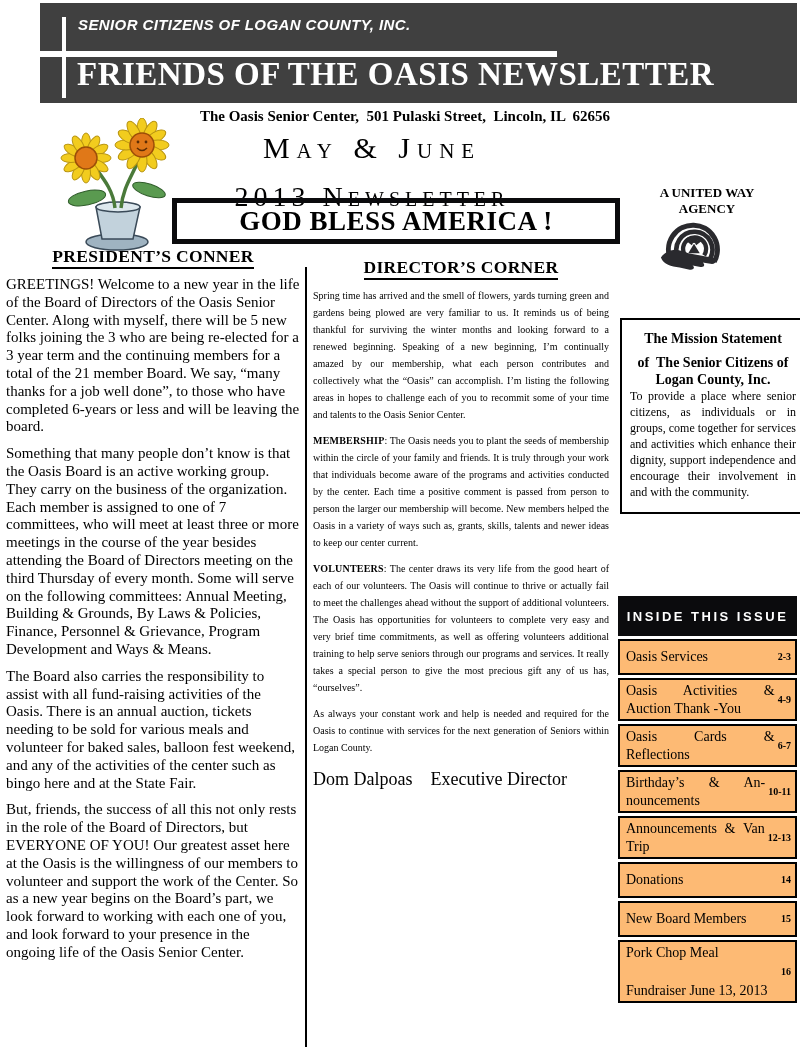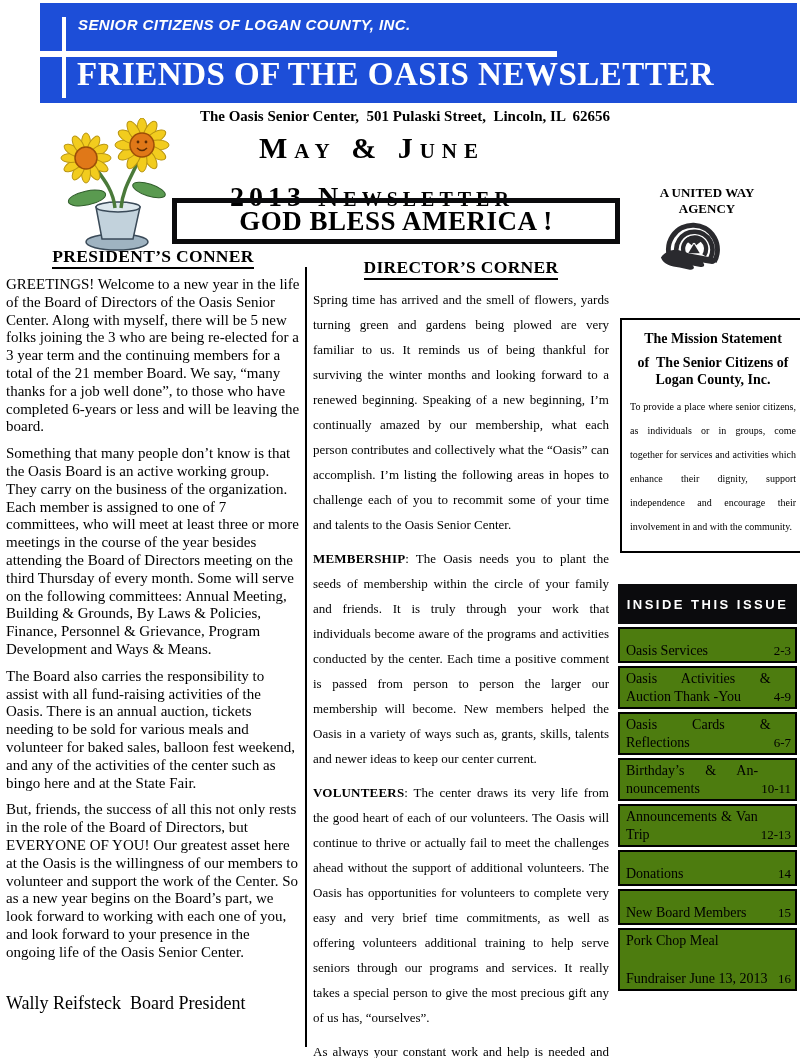--- a/index.html
+++ b/index.html
@@ -1,34 +1,34 @@
 <!DOCTYPE html>
 <html><head>
 <meta charset="utf-8">
 <style>
   * { margin:0; padding:0; box-sizing:border-box; }
   html,body { background:#fff; }
   body { width:800px; height:1058px; font-family:"Liberation Serif","DejaVu Serif",serif; color:#000; }
   .page { position:relative; width:800px; height:1058px; background:#fff; overflow:hidden; }
 
   
-  .banner { position:absolute; left:40px; top:3px; width:757px; height:100px; background:#1d4ed8; }
+  .banner { position:absolute; left:40px; top:3px; width:757px; height:100px; background:#404040; }
   .banner-org { position:absolute; left:38px; top:13px; font-family:"Liberation Sans",sans-serif;
                 font-style:italic; font-weight:bold; font-size:15px; color:#fff; letter-spacing:.4px; white-space:nowrap; }
   .banner-hline { position:absolute; left:0; top:48px; width:517px; height:6px; background:#fff; }
   .banner-vline { position:absolute; left:22px; top:14px; width:4px; height:81px; background:#fff; }
   .banner-title { position:absolute; left:37px; top:53px; font-size:33px; font-weight:bold; color:#fff;
                   letter-spacing:.5px; white-space:nowrap; }
 
   .address { position:absolute; left:0; top:108px; width:810px; text-align:center; font-weight:bold;
              font-size:15px; white-space:pre-wrap; }
 
   
   .issue-date { position:absolute; left:180px; top:131px; width:384px; text-align:center;
-                font-weight:bold; font-variant:small-caps; }
+                font-weight:normal; font-variant:small-caps; }
   .issue-l1 { font-size:30px; letter-spacing:7px; }
   .issue-l2 { font-size:28px; letter-spacing:5px; margin-top:16px; }
 
   
   .god-box { position:absolute; left:172px; top:198px; width:448px; height:46px; border:5px solid #0b0b0d;
              display:flex; align-items:center; justify-content:center; font-weight:bold; font-size:27px;
              letter-spacing:.5px; white-space:pre-wrap; }
 
   
   .uw-text { position:absolute; left:628px; top:185px; width:158px; text-align:center; font-weight:bold;
@@ -44,40 +44,40 @@
                       border-bottom:2.5px solid #000; padding-bottom:0; }
 
   .col-president { position:absolute; left:6px; top:246px; width:294px; }
   .col-president p { font-size:15px; line-height:17.8px; margin-bottom:9px; }
   .signoff { font-size:18px; white-space:pre-wrap;font-family:Liberation Serif, serif; }
   .president-signoff { margin-top:32px; }
 
   .divider { position:absolute; left:305px; top:267px; width:2px; height:780px; background:#000; }
 
   .col-director { position:absolute; left:313px; top:257px; width:296px; }
-  .col-director p { font-size:13px; line-height:25px; margin-bottom:9px; text-align:justify; }
+  .col-director p { font-size:10px; line-height:17px; margin-bottom:9px; text-align:justify; }
   .col-director p b { letter-spacing:.2px; }
   .director-signoff { margin-top:13px; }
 
   
   .mission { position:absolute; left:620px; top:318px; width:186px; border:2px solid #000;
              padding:10px 8px 12px; }
   .mission-h { text-align:center; font-weight:bold; font-size:14px; line-height:17px; white-space:pre-wrap; }
   .mission-h1 { margin-bottom:7px; }
-  .mission-body { margin-top:7px; font-size:10px; line-height:24px; text-align:justify; }
-
-  
-  .inside { position:absolute; left:618px; top:584px; width:179px; }
+  .mission-body { margin-top:0; font-size:12px; line-height:16px; text-align:justify; }
+
+  
+  .inside { position:absolute; left:618px; top:596px; width:179px; }
   .inside-header { background:#0b0b0d; color:#fff; font-family:"Liberation Sans",sans-serif; font-weight:bold;
                    font-size:13px; letter-spacing:2.5px; text-align:center; padding:13px 0 12px; }
   .inside-row { border:2px solid #000; margin-top:3px; min-height:36px; padding:2px 4px 2px 6px;
-                display:flex; align-items:flex-end; font-size:14px; line-height:17.5px; background:#4d7c0f; }
+                display:flex; align-items:center; font-size:14px; line-height:17.5px; background:#fdba74; }
   .inside-lbl { flex:1; text-align:justify; padding-right:3px; }
   .inside-sub { margin-top:20px; }
-  .inside-pgs { font-weight:normal; font-size:13px; white-space:nowrap; }
+  .inside-pgs { font-weight:bold; font-size:10px; white-space:nowrap; }
 </style>
 </head>
 <body>
 
 <div class="page">
 
   <div class="banner">
     <div class="banner-hline"></div>
     <div class="banner-vline"></div>
     <div class="banner-org">SENIOR CITIZENS OF LOGAN COUNTY, INC.</div>
@@ -160,21 +160,20 @@
   </svg>
 
   <div class="col-president">
     <div class="col-heading">
       <span>PRESIDENT’S CONNER</span>
     </div>
     <p>GREETINGS! Welcome to a new year in the life of the Board of Directors of the Oasis Senior Center. Along with myself, there will be 5 new folks joining the 3 who are being re-elected for a 3 year term and the continuing members for a total of the 21 member Board. We say, “many thanks for a job well done”, to those who have completed 6-years or less and will be leaving the board.</p>
     <p>Something that many people don’t know is that the Oasis Board is an active working group. They carry on the business of the organization. Each member is assigned to one of 7 committees, who will meet at least three or more meetings in the course of the year besides attending the Board of Directors meeting on the third Thursday of every month. Some will serve on the following committees: Annual Meeting, Building &amp; Grounds, By Laws &amp; Policies, Finance, Personnel &amp; Grievance, Program Development and Ways &amp; Means.</p>
     <p>The Board also carries the responsibility to assist with all fund-raising activities of the Oasis. There is an annual auction, tickets needing to be sold for various meals and volunteer for baked sales, balloon fest weekend, and any of the activities of the center such as bingo here and at the State Fair.</p>
     <p>But, friends, the success of all this not only rests in the role of the Board of Directors, but EVERYONE OF YOU! Our greatest asset here at the Oasis is the willingness of our members to volunteer and support the work of the Center. So as a new year begins on the Board’s part, we look forward to working with each one of you, and look forward to your presence in the ongoing life of the Oasis Senior Center.</p>
-    <div class="signoff president-signoff">Wally Reifsteck  Board President</div>
   </div>
 
   <div class="divider"></div>
 
   <div class="col-director">
     <div class="col-heading">
       <span>DIRECTOR’S CORNER</span>
     </div>
     <p><b></b><span>Spring time has arrived and the smell of flowers, yards turning green and gardens being plowed are very familiar to us. It reminds us of being thankful for surviving the winter months and looking forward to a renewed beginning. Speaking of a new beginning, I’m continually amazed by our membership, what each person contributes and collectively what the “Oasis” can accomplish. I’m listing the following areas in hopes to challenge each of you to recommit some of your time and talents to the Oasis Senior Center.</span></p>
     <p><b>MEMBERSHIP</b><span>: The Oasis needs you to plant the seeds of membership within the circle of your family and friends. It is truly through your work that individuals become aware of the programs and activities conducted by the center. Each time a positive comment is passed from person to person the larger our membership will become. New members helped the Oasis in a variety of ways such as, grants, skills, talents and newer ideas to keep our center current.</span></p>

